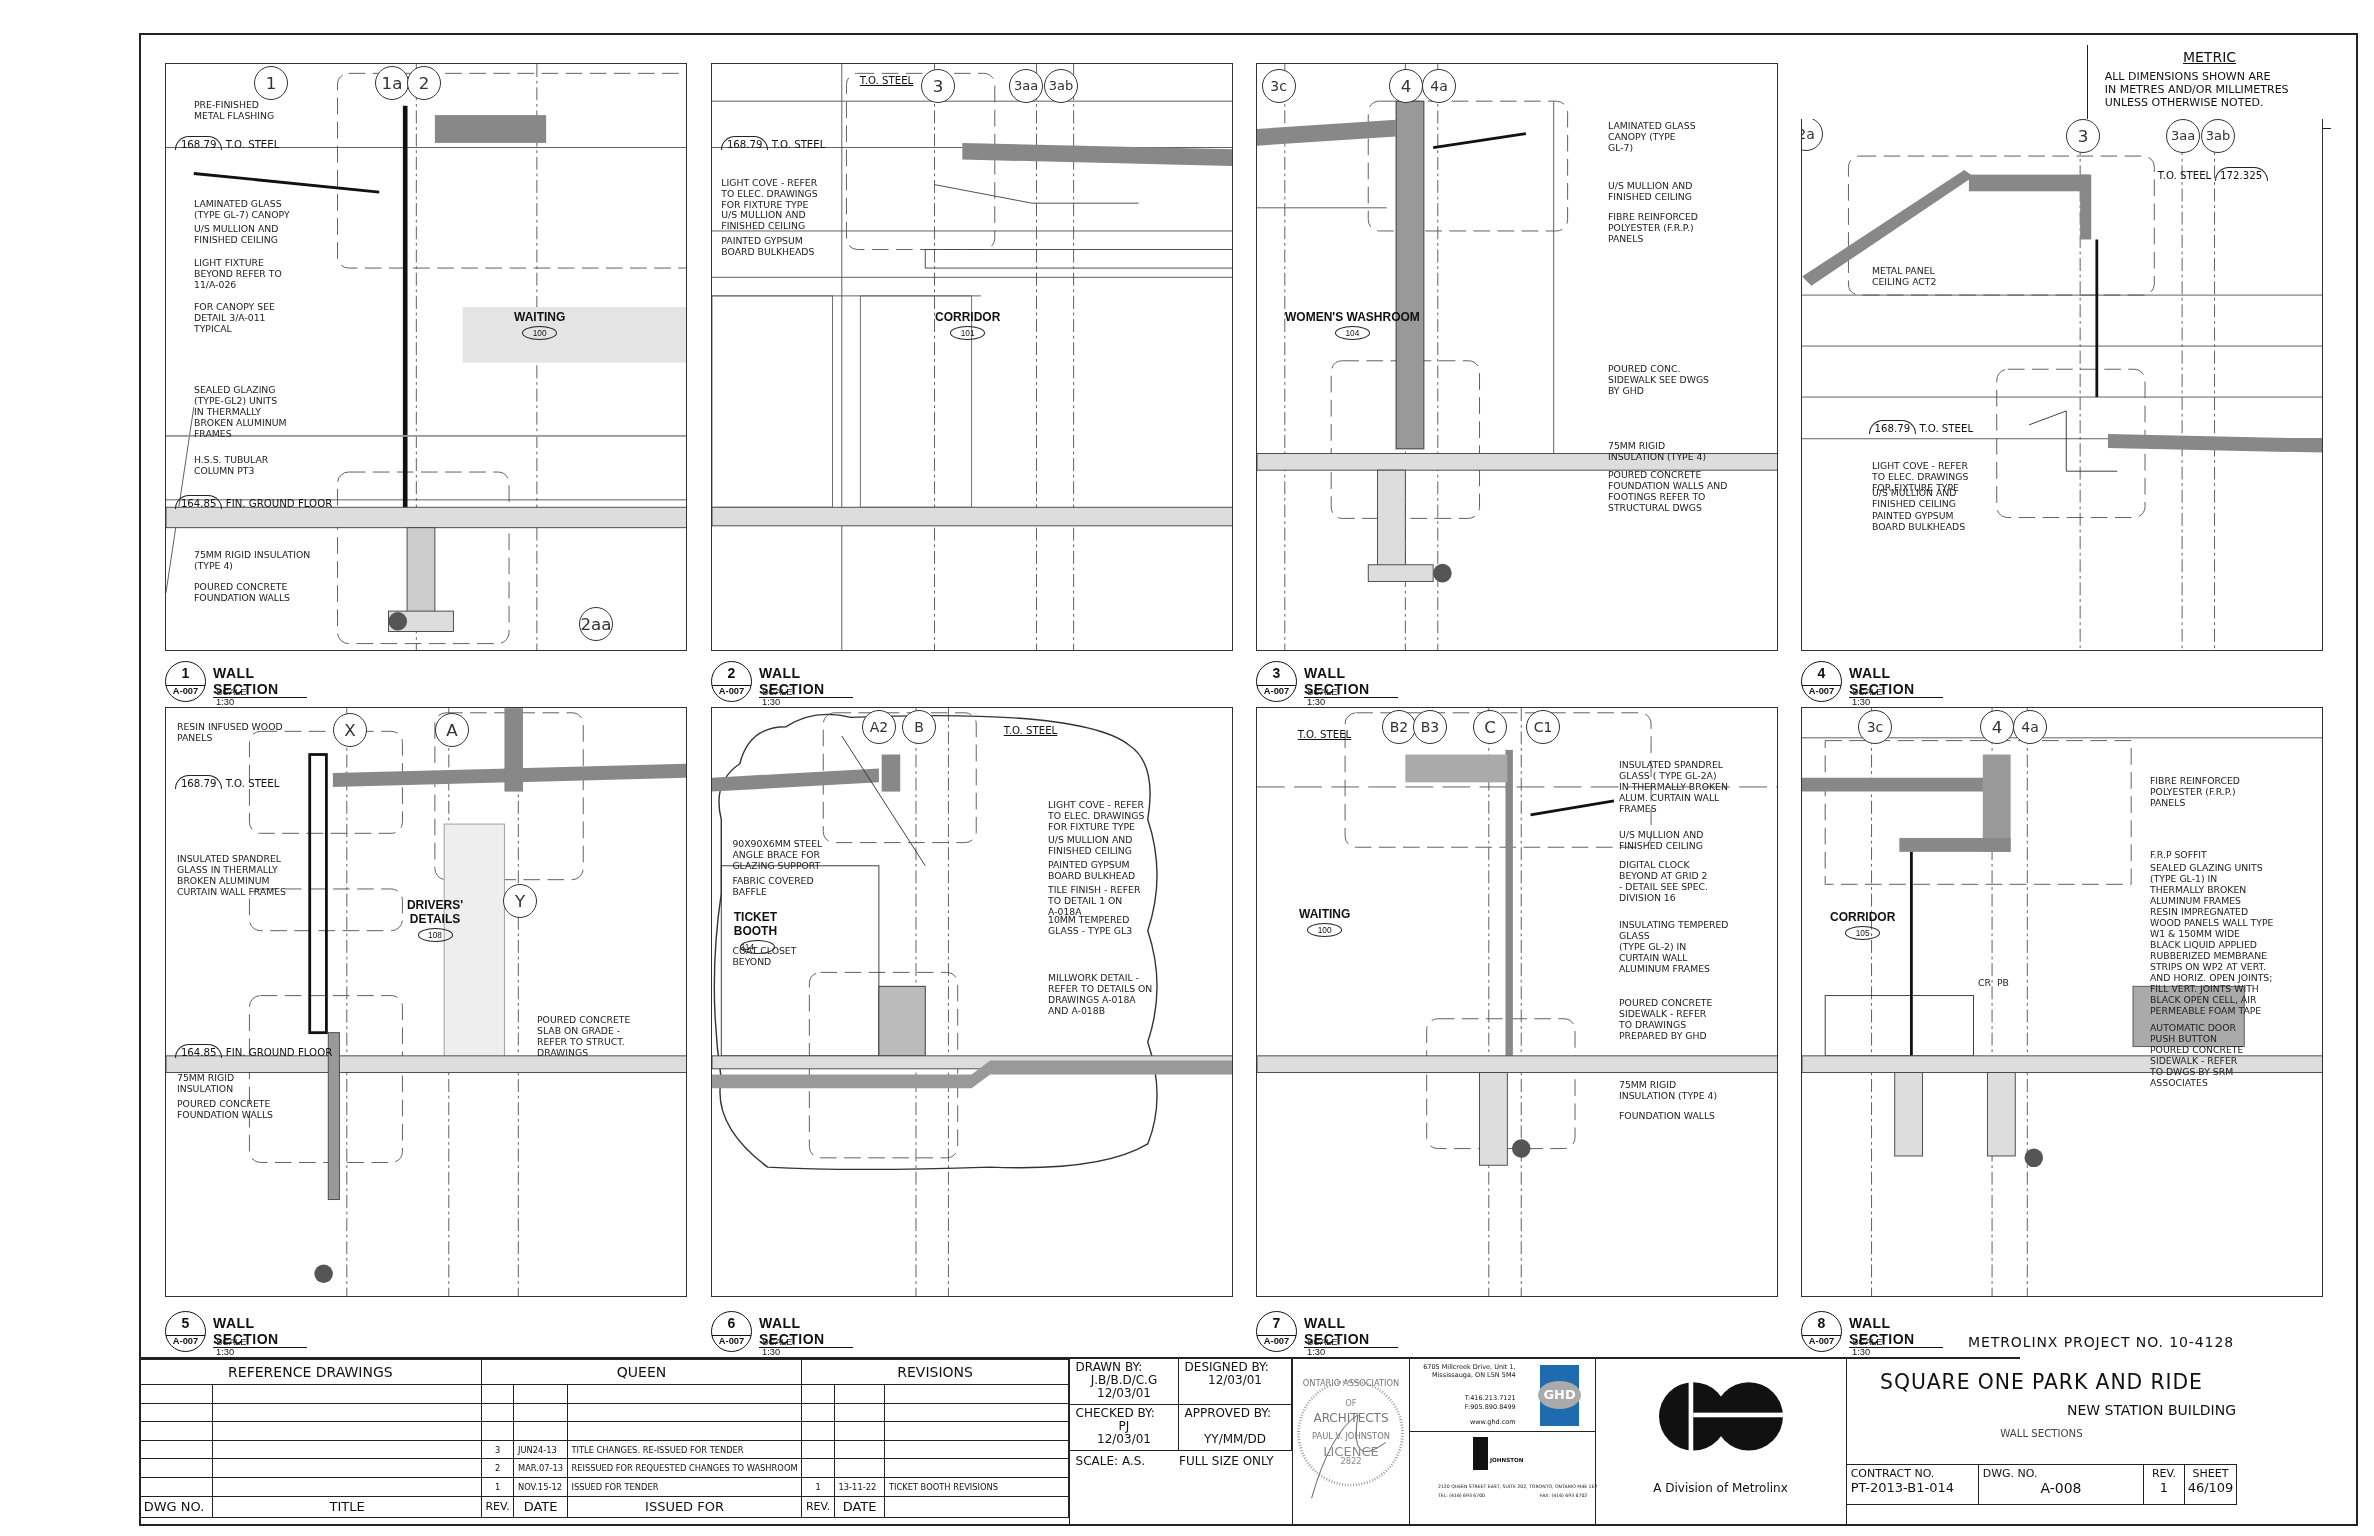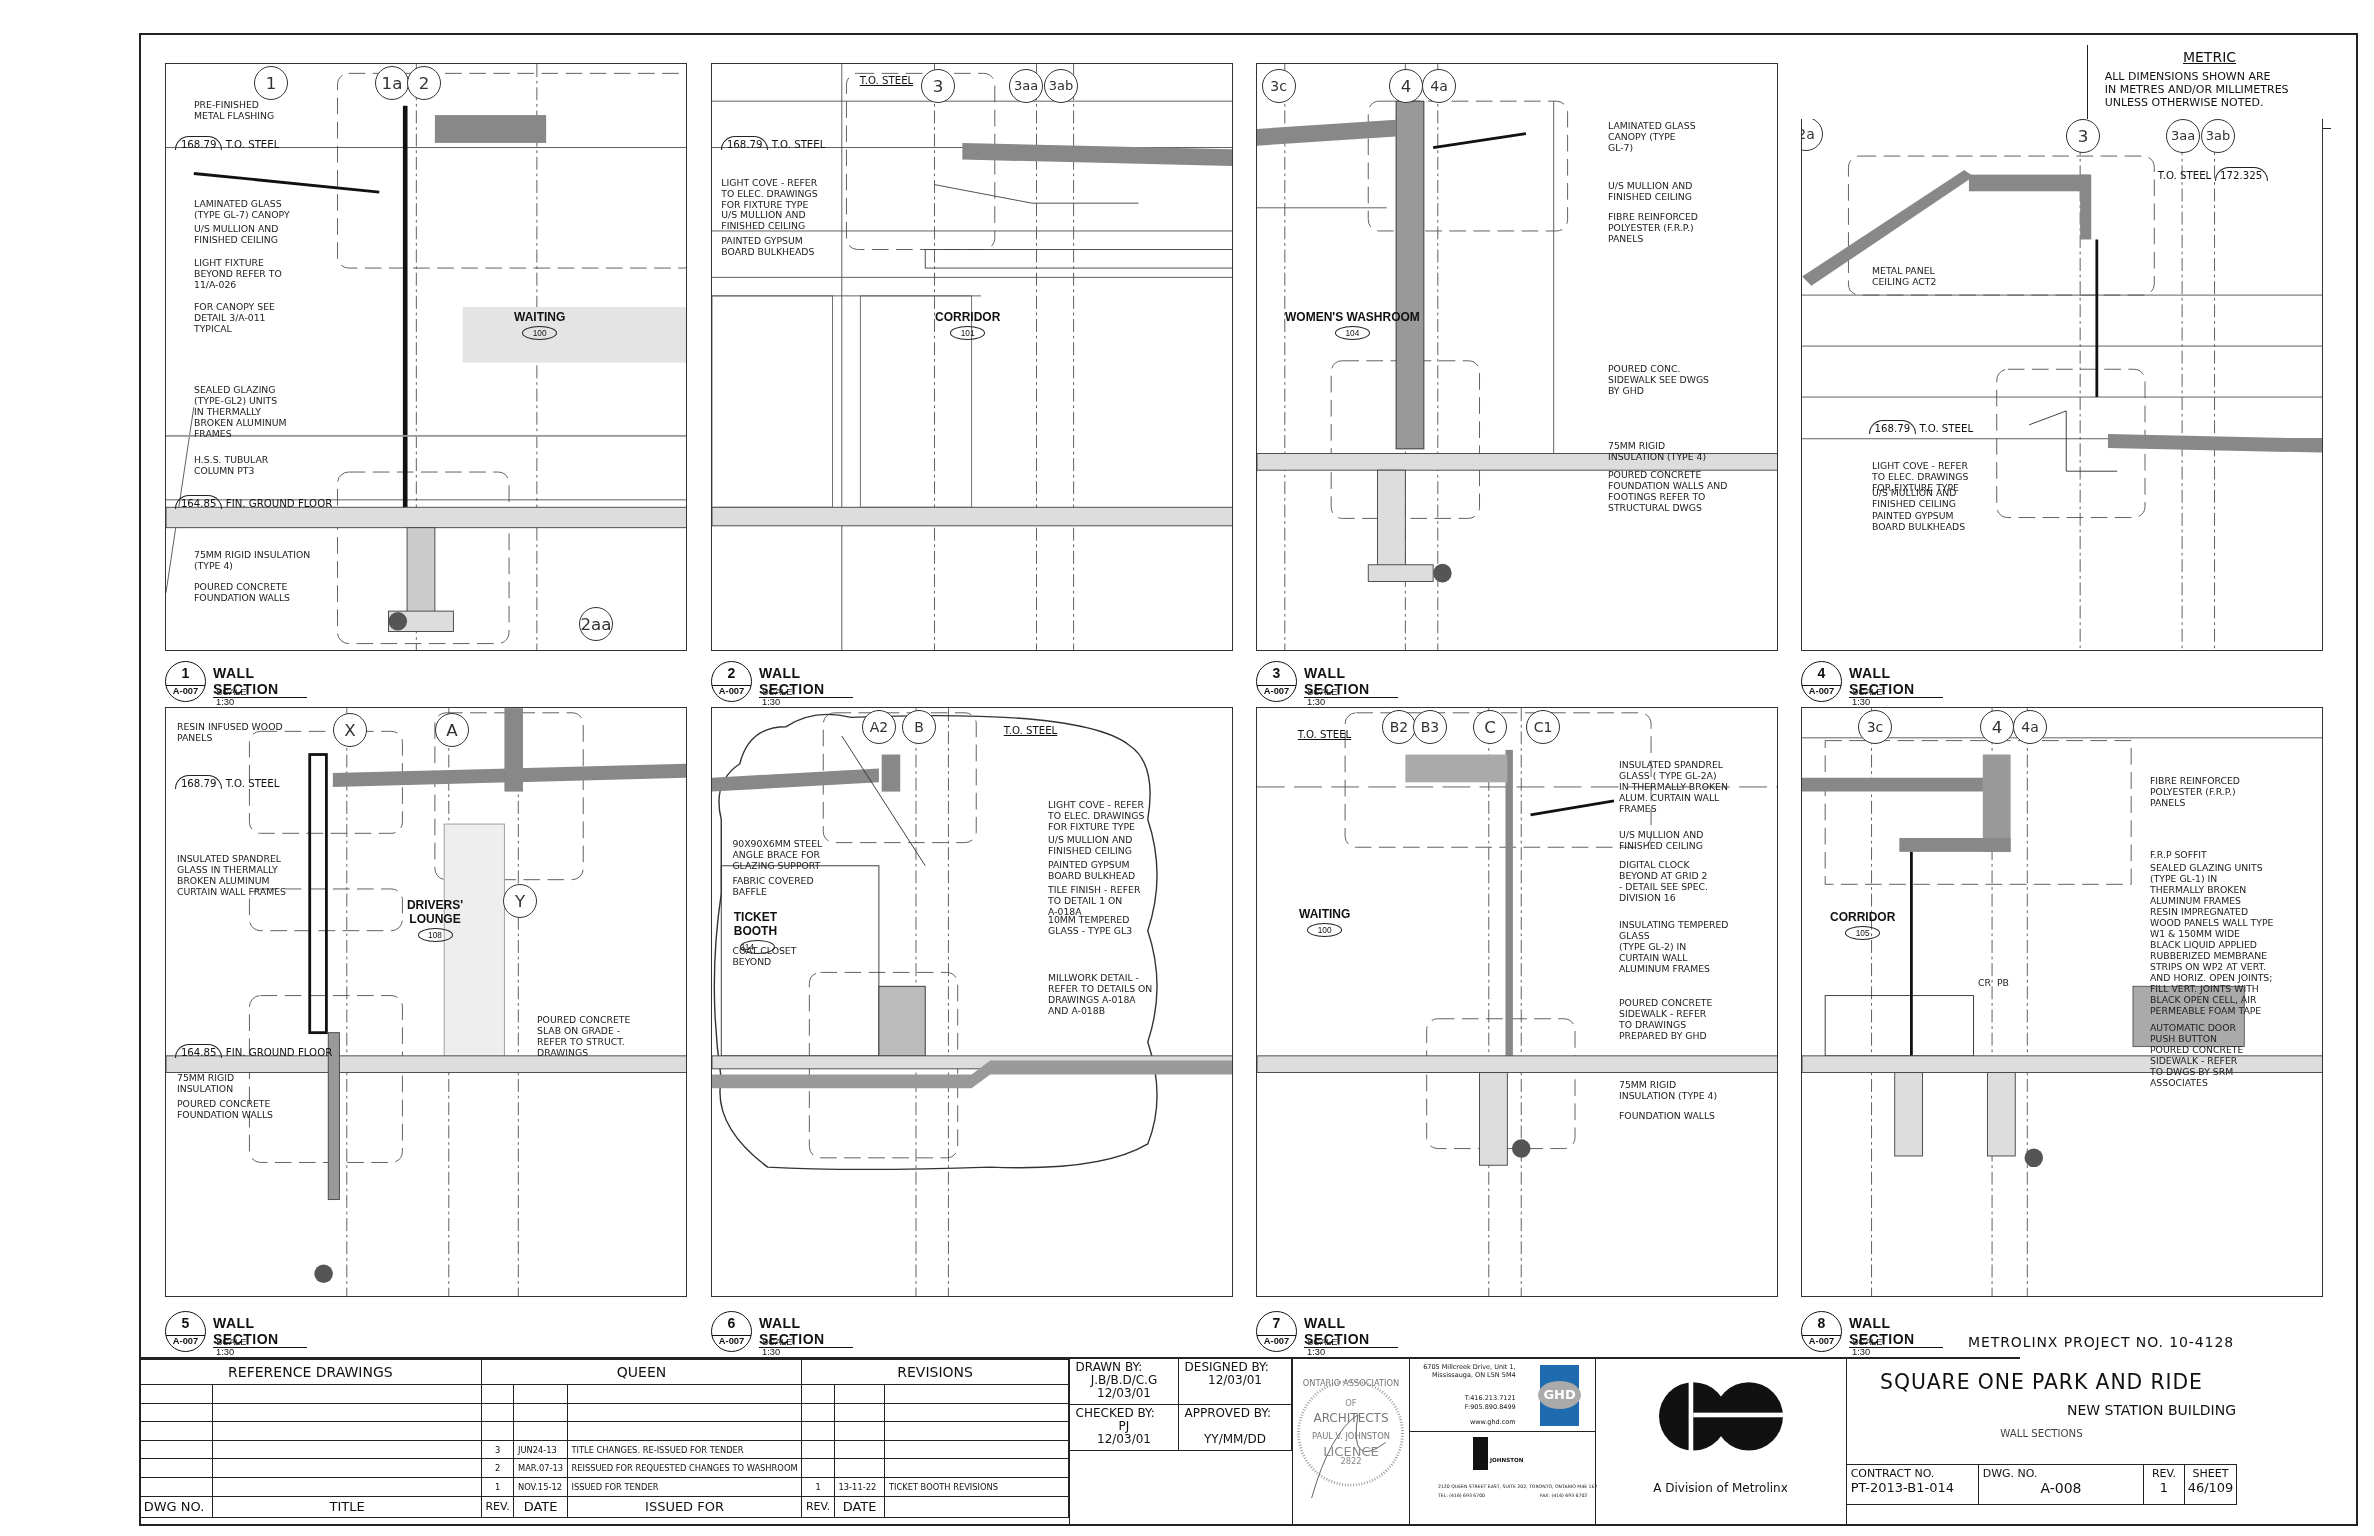--- a/index.html
+++ b/index.html
@@ -276,21 +276,21 @@
 BROKEN ALUMINUM
 CURTAIN WALL FRAMES</div>
   <div class="note" style="left:371px;top:306px;">POURED CONCRETE
 SLAB ON GRADE -
 REFER TO STRUCT.
 DRAWINGS</div>
   <div class="note" style="left:11px;top:364px;">75mm RIGID
 INSULATION</div>
   <div class="note" style="left:11px;top:390px;">POURED CONCRETE
 FOUNDATION WALLS</div>
-  <div class="room" style="left:232px;top:190px;width:74px;"><span>DRIVERS' LOUNGE</span><span class="num">108</span></div>
+  <div class="room" style="left:232px;top:190px;width:74px;"><span>DRIVERS' DETAILS</span><span class="num">108</span></div>
 </div>
 <div class="cap" style="left:165px;top:1311px;">
   <div class="bubble">
       <div class="n">5</div>
       <div class="ref">A-007</div>
     </div>
   <div class="title">WALL SECTION</div>
   <div class="scale">SCALE: 1:30</div>
 </div>
 
@@ -562,20 +562,23 @@
     <div class="c" style="left:0;top:46px;width:109px;height:46px;font-size:12px;line-height:13px;">
       <div>CHECKED BY:</div>
       <div class="center">PJ</div>
       <div class="center">12/03/01</div>
     </div>
     <div class="c" style="left:109px;top:46px;width:113px;height:46px;font-size:12px;line-height:13px;">
       <div>APPROVED BY:</div>
       <div class="center">&nbsp;</div>
       <div class="center">YY/MM/DD</div>
     </div>
+    <div class="c" style="left:0;top:93px;width:223px;height:74px;border-bottom:none;">
+      <span>SCALE: A.S.</span><span style="position:absolute;left:109px;">FULL SIZE ONLY</span>
+    </div>
   </div>
 
   <div class="blk" style="left:1153px;top:0;width:118px;height:167px;border-right:1.9px solid #222;">
     <svg width="116" height="165" viewBox="0 0 125 178">
       <circle cx="62" cy="80" r="56" fill="none" stroke="#999" stroke-dasharray="1 2" stroke-width="3"></circle>
       <path d="M20 150 Q40 80 70 60 Q60 120 100 90" stroke="#555" fill="none"></path>
     </svg>
     <div style="position:absolute;top:18.6px;left:0;right:0;text-align:center;font-size:8.3px;color:#777;">ONTARIO ASSOCIATION</div>
     <div style="position:absolute;top:39px;left:0;right:0;text-align:center;font-size:8.3px;color:#888;">OF</div>
     <div style="position:absolute;top:52px;left:0;right:0;text-align:center;font-size:12px;color:#777;">ARCHITECTS</div>

